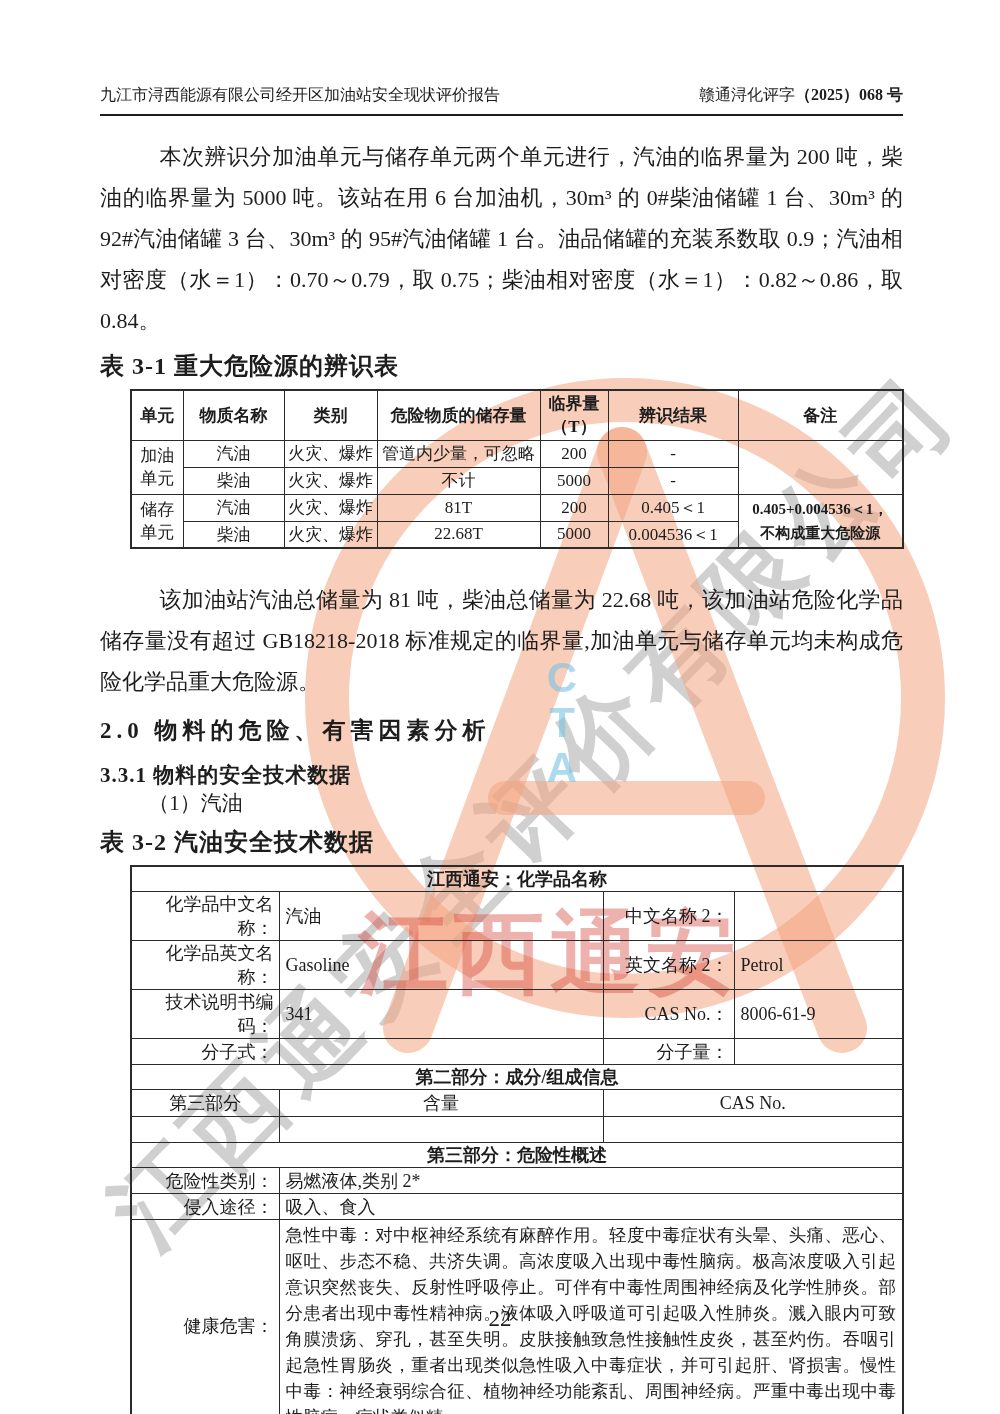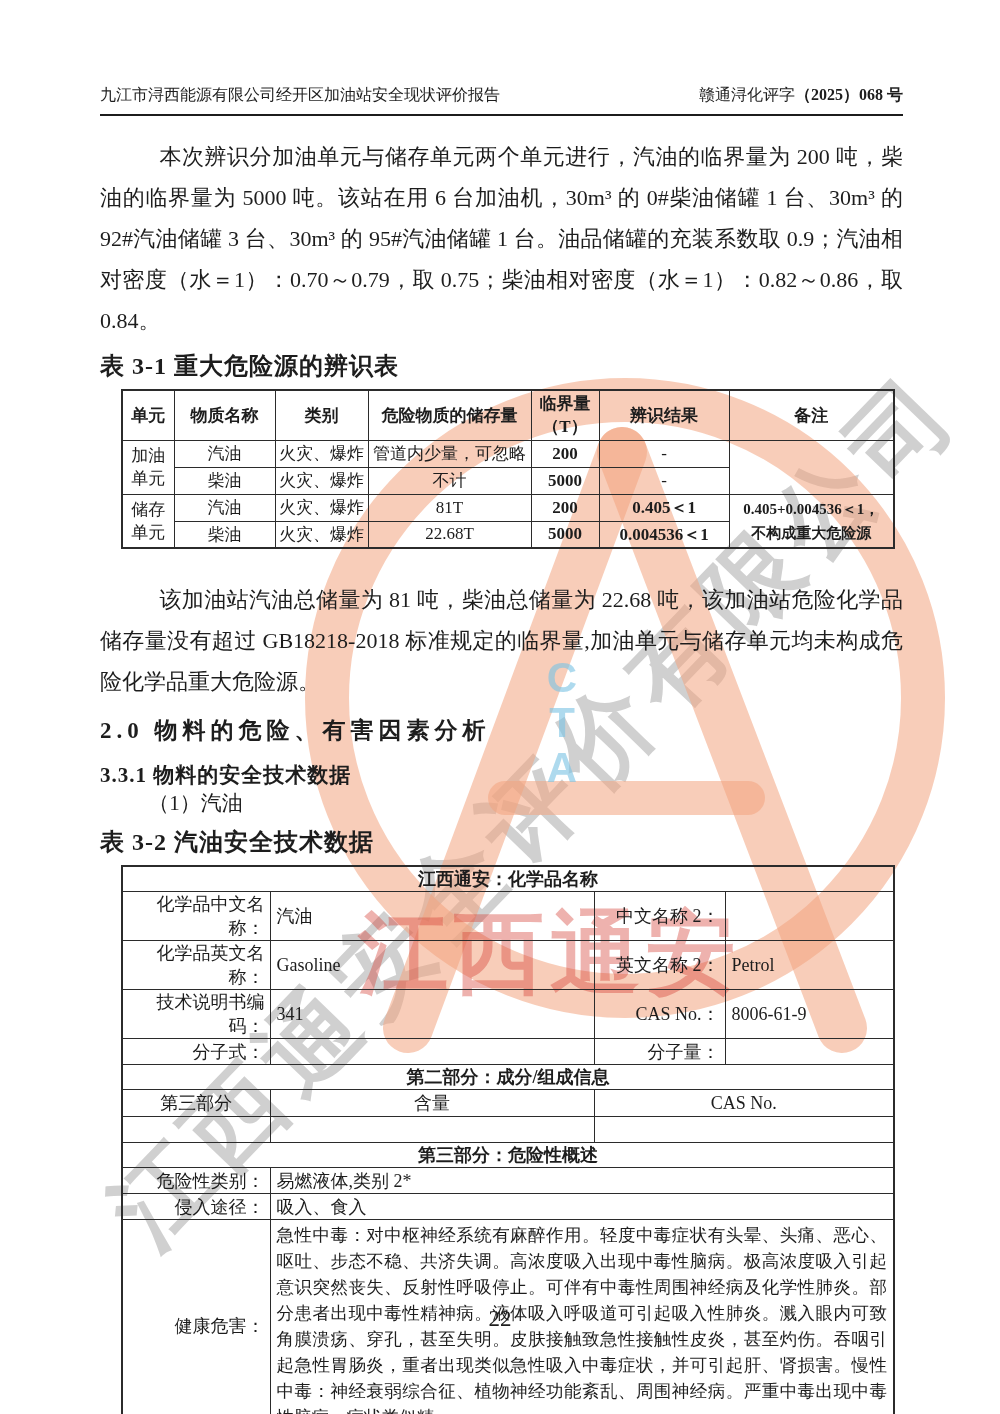--- a/index.html
+++ b/index.html
@@ -39,30 +39,30 @@
   }
   .doc-header b { font-weight:bold; }
   .body-p {
     margin-top:20px; font-size:22px; line-height:41px;
     text-align:justify; text-indent:2.7em;
   }
   .tbl-caption {
     text-align:left; font-weight:bold; font-size:24px;
     margin-top:9px; margin-bottom:7px; letter-spacing:1px;
   }
-  table { border-collapse:collapse; margin-left:21px; width:772px; table-layout:fixed; }
+  table { border-collapse:collapse; margin-left:30px; width:772px; table-layout:fixed; }
   table, td { border:1px solid #2b2b2b; }
   table { border-width:2px; }
   td { text-align:center; vertical-align:middle; overflow:hidden; }
   
   .t1 { font-size:17px; }
   .t1 .hd td { font-weight:bold; height:50px; }
   .t1 td { height:27px; }
   .pre { white-space:pre-line; }
-  .num { font-weight:bold; }
+  .num { font-weight:normal; }
   .remark { font-weight:bold; font-size:15px; white-space:pre-line; line-height:24px; }
   
   .h33 { margin-top:13px; font-size:23px; font-weight:bold; letter-spacing:5px; }
   .h331 { margin-top:15px; font-size:21px; font-weight:bold; letter-spacing:1px; }
   .item1 { margin-top:0; font-size:21px; padding-left:2.3em; }
   
   .t2 { font-size:18px; margin-top:2px; }
   .t2 td { height:26px; padding:0 4px; }
   .t2 .sec td { font-weight:bold; height:21px; }
   .t2 .lbl { text-align:right; padding-right:5px; }

